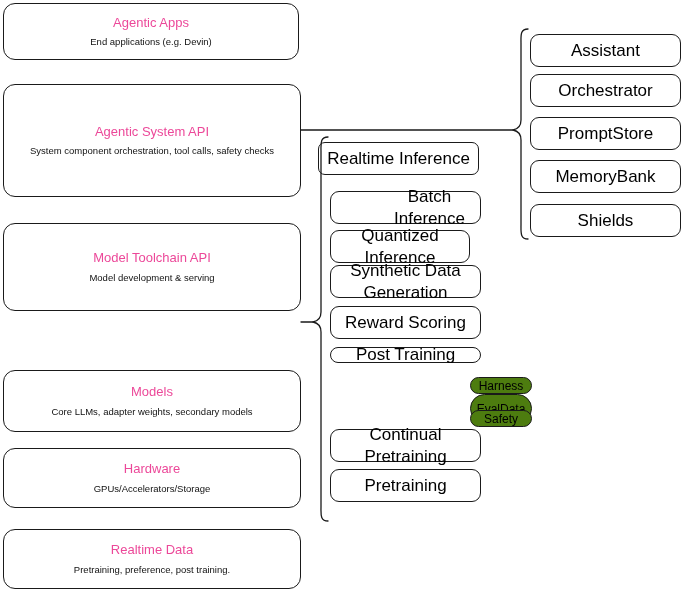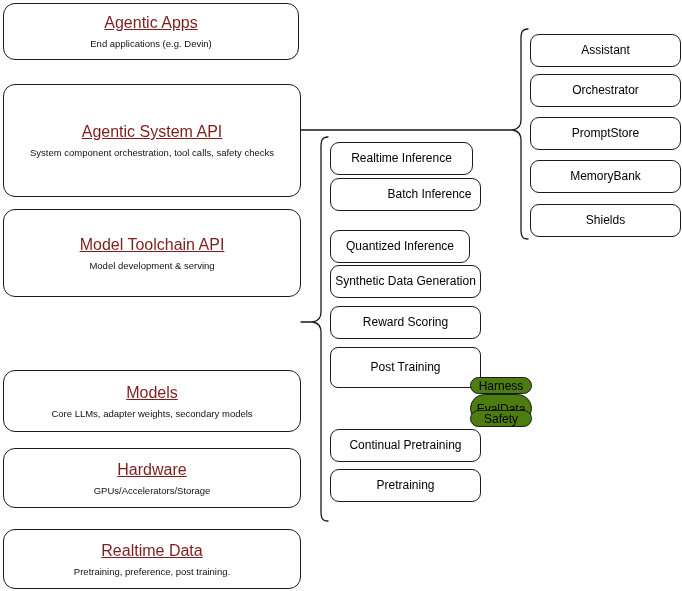--- a/index.html
+++ b/index.html
@@ -31,33 +31,32 @@
     display: flex;
     flex-direction: column;
     align-items: center;
     justify-content: center;
     text-align: center;
     line-height: 1.25;
   }
 
   
   .layer .title {
-    font-size: 16px;
-    color: #7f1d1d;
-    text-decoration: underline;
+    font-size: 13px;
+    color: #ec4899;
   }
   .layer .subtitle {
     font-size: 9.5px;
     color: #111;
     margin-top: 5px;
   }
 
   
   .cap {
-    font-size: 12px;
+    font-size: 17px;
     border-radius: 9px;
     border-width: 1.2px;
   }
 
   
   .pill {
     position: absolute;
     box-sizing: border-box;
     border: 1.3px solid #1a1a1a;
     border-radius: 999px;
@@ -94,56 +93,56 @@
   <div class="node layer" style="left:3px; top:3px; width:296px; height:57px;">
     <div class="title">Agentic Apps</div>
     <div class="subtitle">End applications (e.g. Devin)</div>
   </div>
 
   <div class="node layer" style="left:3px; top:84px; width:298px; height:113px;">
     <div class="title">Agentic System API</div>
     <div class="subtitle">System component orchestration, tool calls, safety checks</div>
   </div>
 
-  <div class="node layer" style="left:3px; top:209px; width:298px; height:88px;">
+  <div class="node layer" style="left:3px; top:223px; width:298px; height:88px;">
     <div class="title">Model Toolchain API</div>
     <div class="subtitle">Model development &amp; serving</div>
   </div>
 
   <div class="node layer" style="left:3px; top:370px; width:298px; height:62px;">
     <div class="title">Models</div>
     <div class="subtitle">Core LLMs, adapter weights, secondary models</div>
   </div>
 
   <div class="node layer" style="left:3px; top:448px; width:298px; height:60px;">
     <div class="title">Hardware</div>
     <div class="subtitle">GPUs/Accelerators/Storage</div>
   </div>
 
   <div class="node layer" style="left:3px; top:529px; width:298px; height:60px;">
     <div class="title">Realtime Data</div>
     <div class="subtitle">Pretraining, preference, post training.</div>
   </div>
 
-  <div class="node cap" style="left:330px; top:142px; width:143px; height:33px;">
+  <div class="node cap" style="left:318px; top:142px; width:161px; height:33px;border-radius:7px;">
     <span>Realtime Inference</span>
   </div>
-  <div class="node cap" style="left:330px; top:178px; width:151px; height:33px;padding-left:48px;">
+  <div class="node cap" style="left:330px; top:191px; width:151px; height:33px;padding-left:48px;">
     <span>Batch Inference</span>
   </div>
   <div class="node cap" style="left:330px; top:230px; width:140px; height:33px;">
     <span>Quantized Inference</span>
   </div>
   <div class="node cap" style="left:330px; top:306px; width:151px; height:33px;">
     <span>Reward Scoring</span>
   </div>
   <div class="node cap" style="left:330px; top:265px; width:151px; height:33px;">
     <span>Synthetic Data Generation</span>
   </div>
-  <div class="node cap" style="left:330px; top:347px; width:151px; height:41px;border-radius:8px;">
+  <div class="node cap" style="left:330px; top:347px; width:151px; height:16px;border-radius:8px;">
     <span>Post Training</span>
   </div>
   <div class="node cap" style="left:330px; top:429px; width:151px; height:33px;">
     <span>Continual Pretraining</span>
   </div>
   <div class="node cap" style="left:330px; top:469px; width:151px; height:33px;">
     <span>Pretraining</span>
   </div>
 
   <div class="pill" style="left:470px; top:377px; width:62px; height:17px;">

